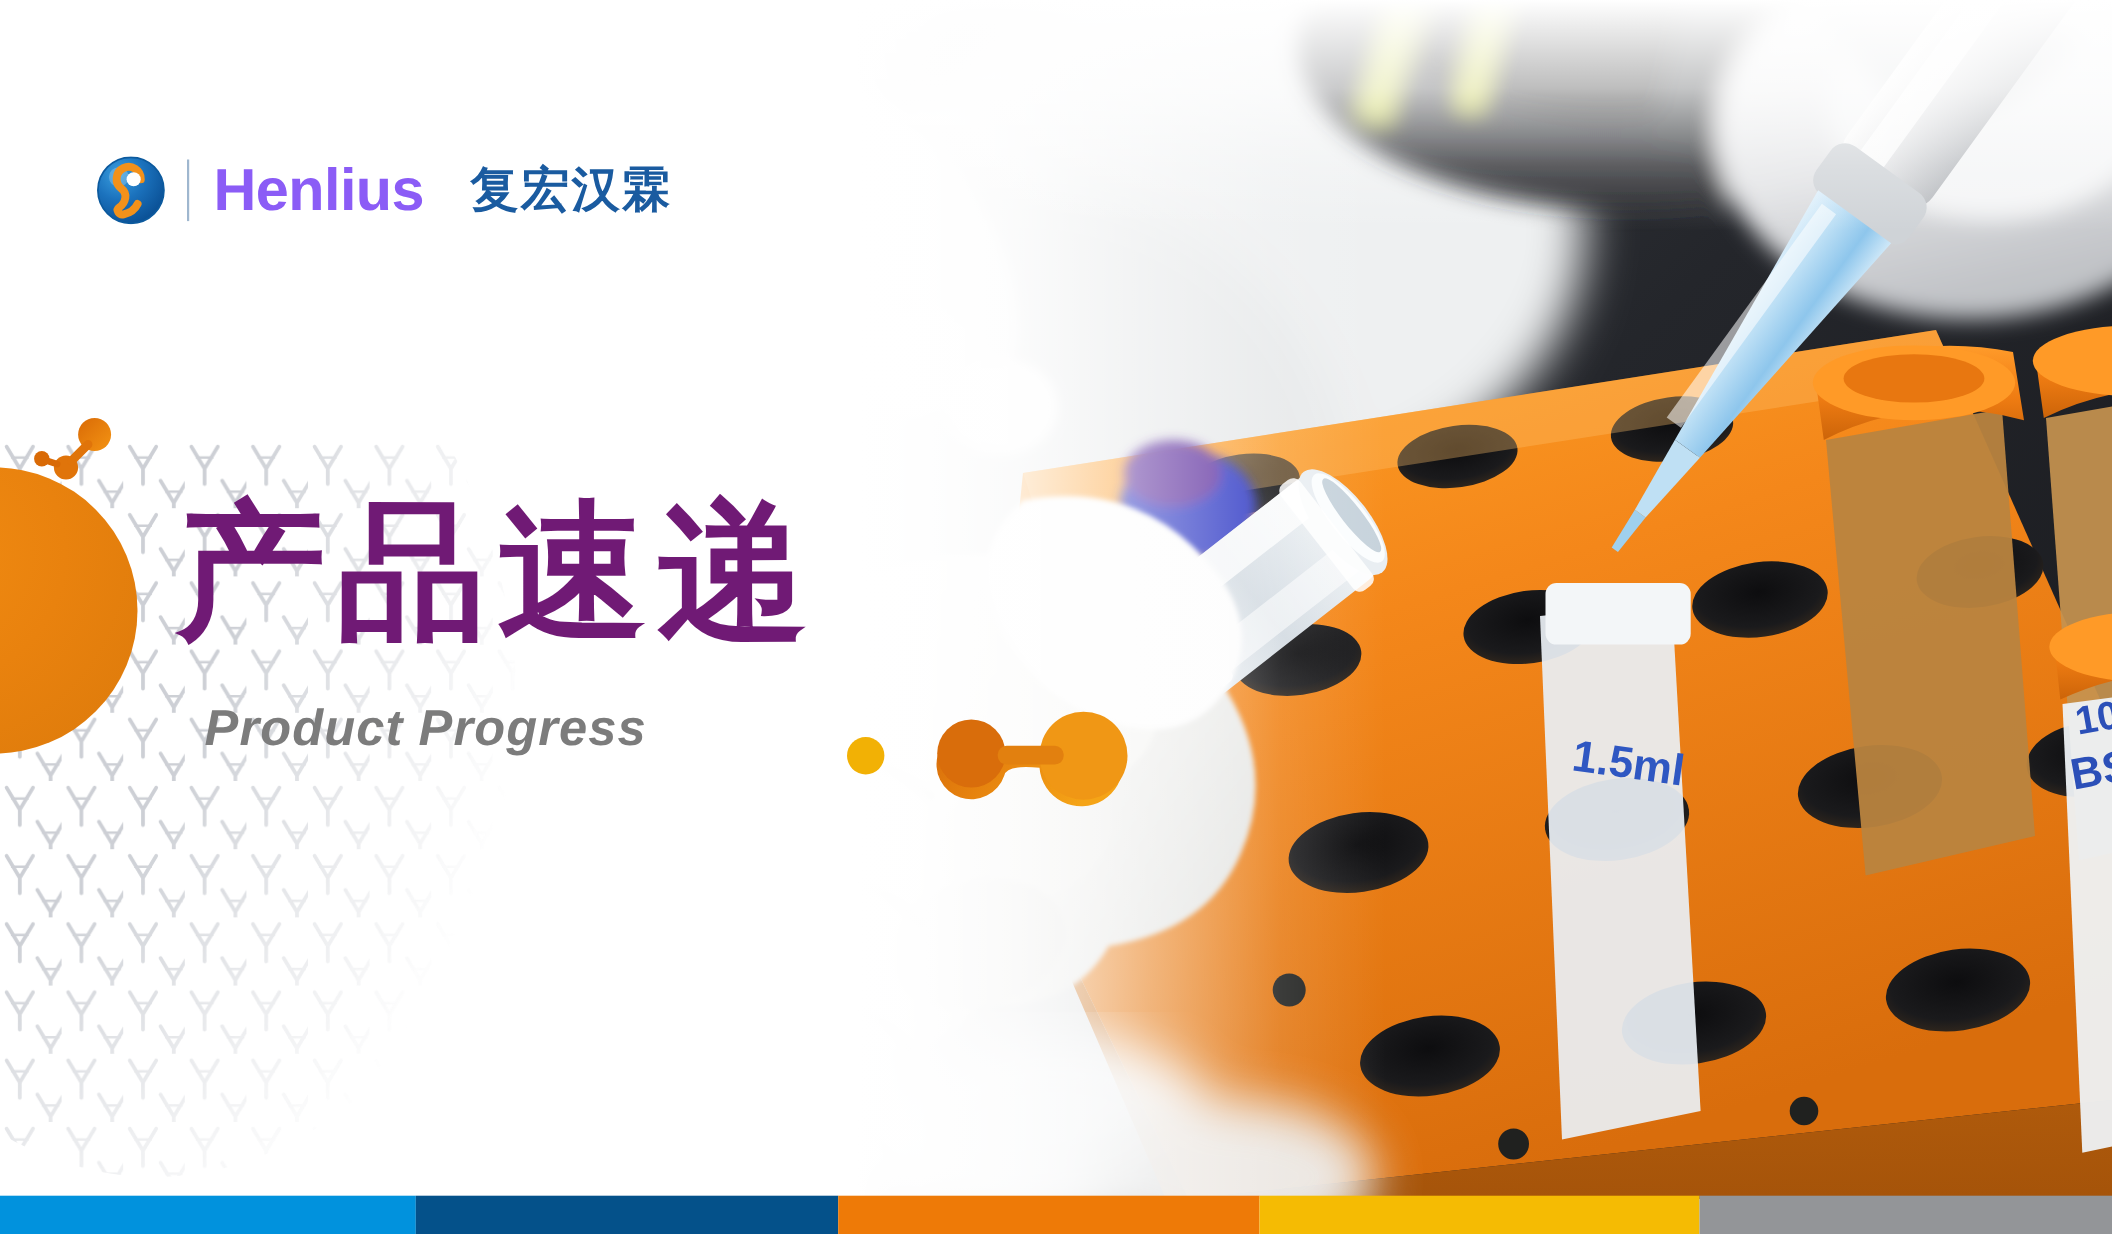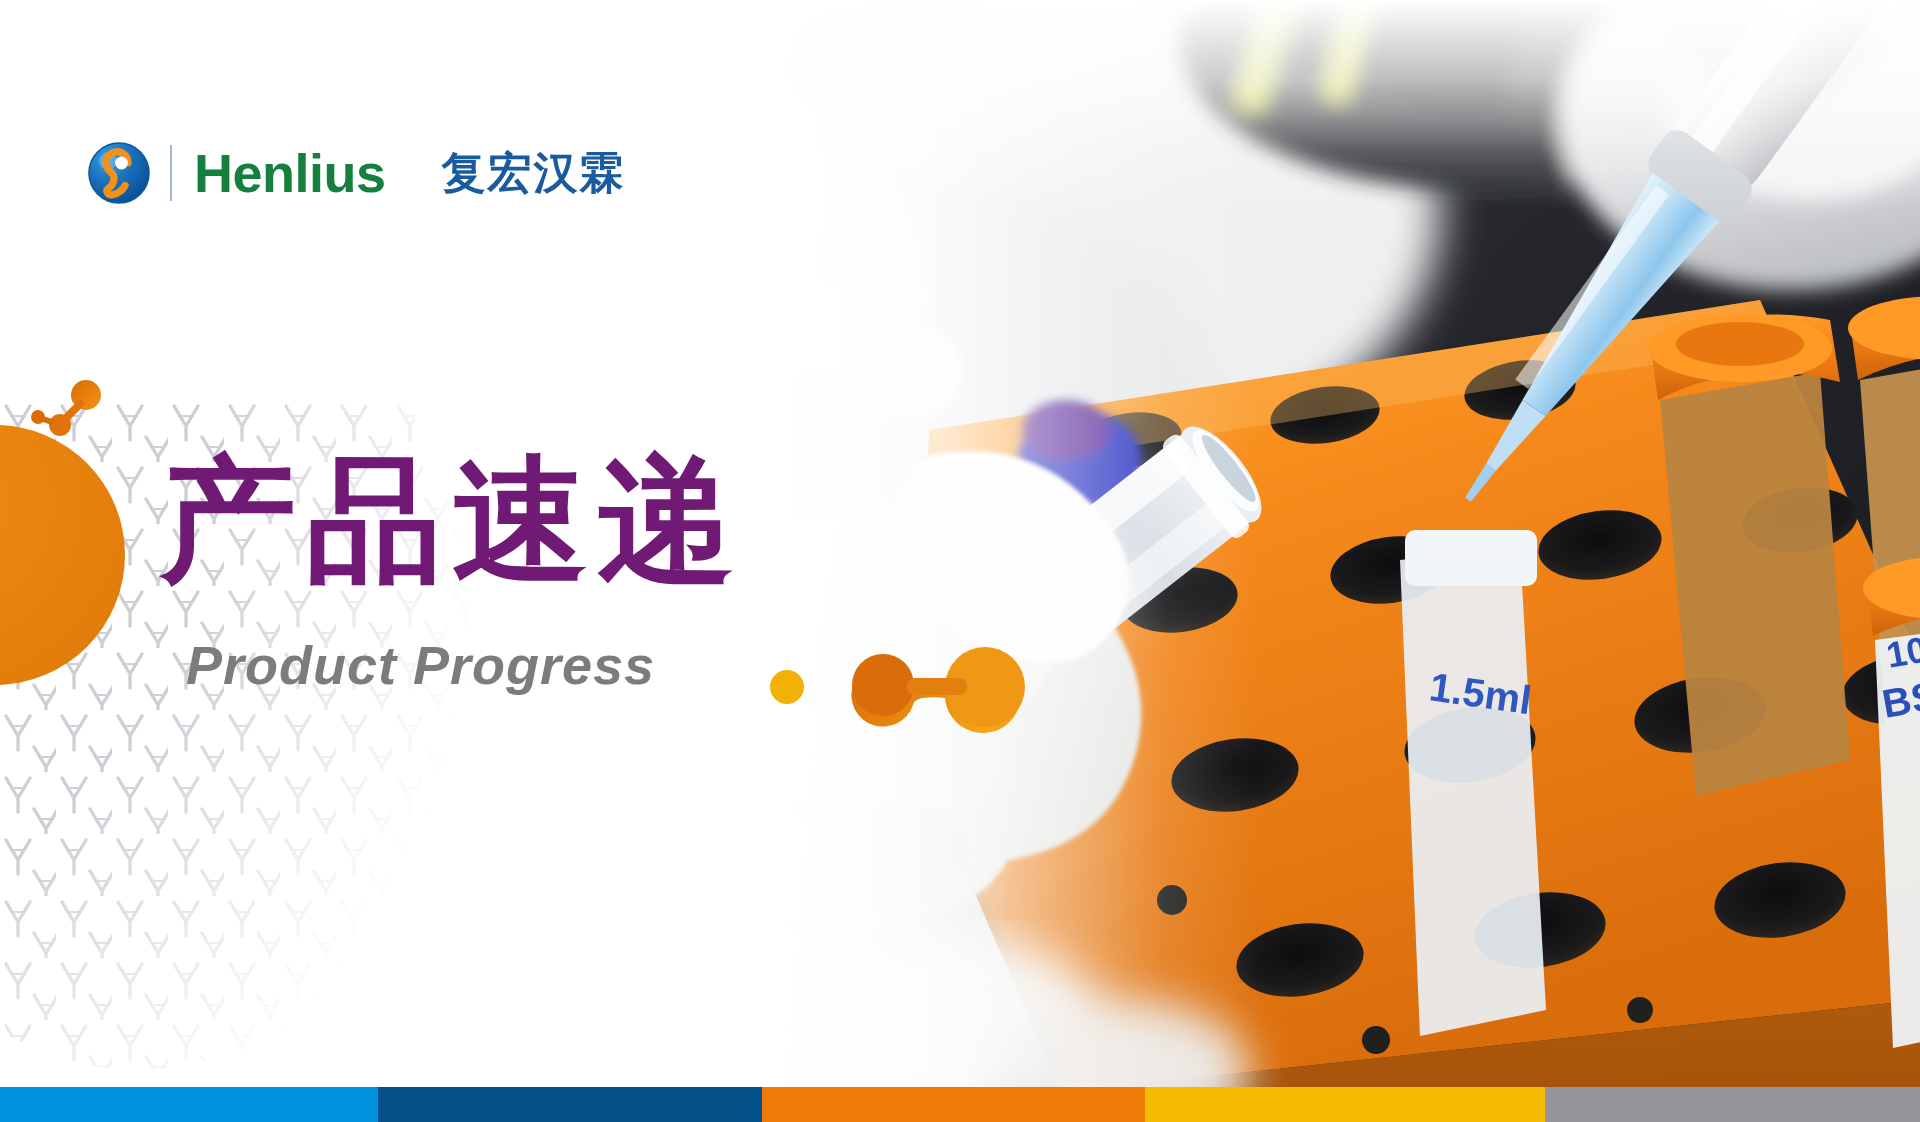--- a/index.html
+++ b/index.html
@@ -41,31 +41,31 @@
 
   
   .dot-yellow{position:absolute;left:770px;top:670px;width:34px;height:34px;
     border-radius:50%;background:#f2b105;}
 
   
   .logo{position:absolute;left:88px;top:142px;display:flex;align-items:center;gap:0;}
   .logo-mark{width:62px;height:62px;flex:0 0 auto;}
   .logo-mark svg{display:block;width:100%;height:100%;}
   .logo-rule{width:2px;height:56px;background:#9fb7cf;margin:0 22px 0 20px;flex:0 0 auto;}
-  .logo-word{font-size:54px;font-weight:700;color:#15803d;letter-spacing:-.5px;
+  .logo-word{font-size:54px;font-weight:700;color:#8b5cf6;letter-spacing:-.5px;
     line-height:1;white-space:nowrap;}
   .logo-cn{font-size:44px;font-weight:700;color:#1a5ba0;letter-spacing:2px;
-    margin-left:56px;line-height:1;white-space:nowrap;
+    margin-left:42px;line-height:1;white-space:nowrap;
     font-family:"DejaVu Sans","Liberation Sans",sans-serif;}
 
   
   .title-cn{position:absolute;left:160px;top:452px;font-size:136px;font-weight:700;
     color:#701a75;letter-spacing:10px;line-height:1;white-space:nowrap;
     font-family:"DejaVu Sans","Liberation Sans",sans-serif;}
-  .title-en{position:absolute;left:186px;top:638px;font-size:54px;font-weight:700;
+  .title-en{position:absolute;left:186px;top:638px;font-size:46px;font-weight:700;
     font-style:italic;color:#7c7c7c;letter-spacing:1px;line-height:1;white-space:nowrap;}
 
   
   .bottombar{position:absolute;left:0;bottom:0;width:1920px;height:35px;display:flex;}
   .bottombar span{display:block;height:100%;}
 </style>
 </head>
 <body>
 
 <div id="slide">

